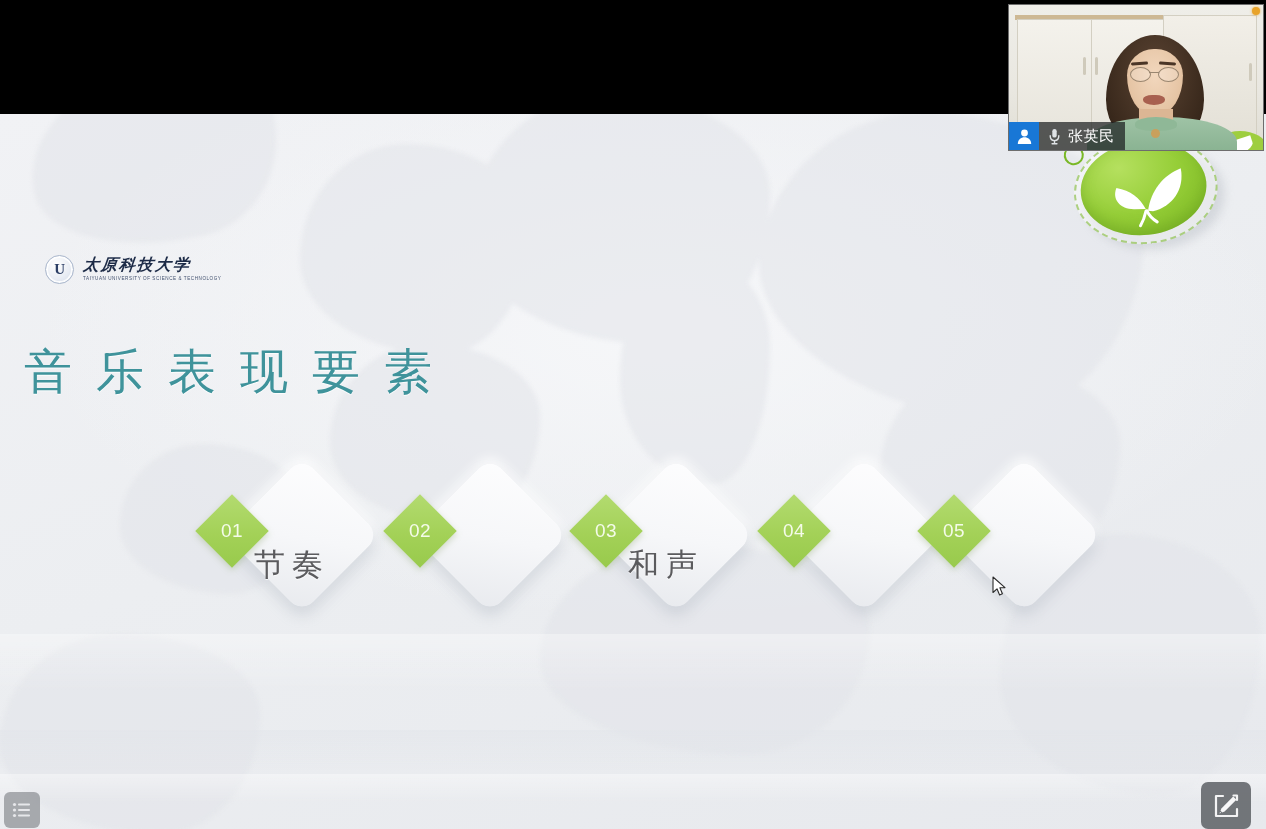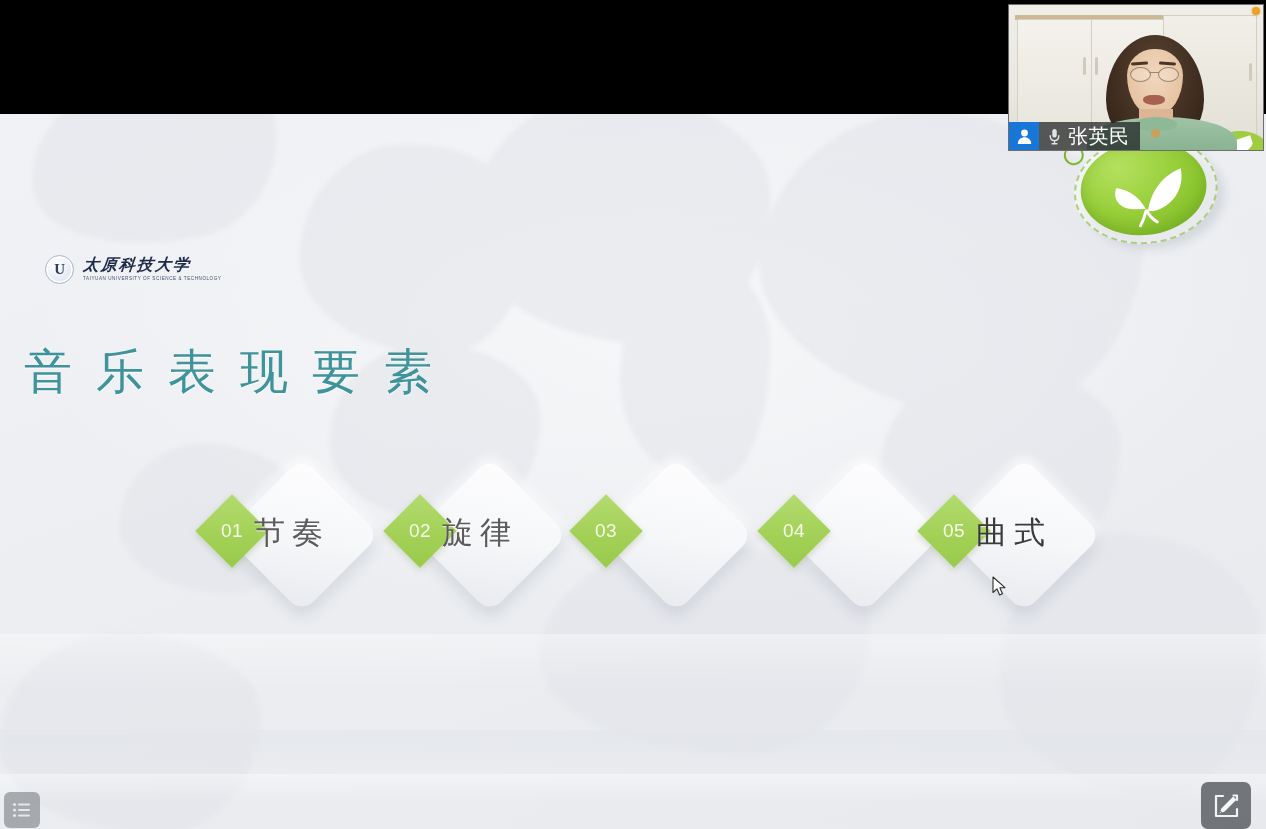--- a/index.html
+++ b/index.html
@@ -200,21 +200,21 @@
     align-items: center;
     justify-content: center;
     font-family: "Liberation Sans", sans-serif;
     font-size: 19px;
     color: #f4fbe9;
     letter-spacing: .5px;
   }
   .step .label {
     position: absolute;
     left: 48px;
-    top: 48px;
+    top: 80px;
     width: 120px;
     text-align: left;
     font-family: Liberation Sans, sans-serif;
     font-size: 31px;
     color: #4a4a4c;
     letter-spacing: 7px;
     white-space: nowrap;
     text-shadow: 0 1px 1px rgba(255,255,255,.8);
   }
   .step-0 .label, .step-1 .label, .step-2 .label { color: #5b5b5e; }
@@ -471,21 +471,21 @@
   .pip-mic {
     width: 22px;
     display: flex;
     align-items: center;
     justify-content: center;
     flex: none;
     margin-left: 4px;
   }
   .pip-name {
     color: #ffffff;
-    font-size: 20px;
+    font-size: 15px;
     font-family: "DejaVu Sans", sans-serif;
     letter-spacing: .5px;
     margin-left: 3px;
     white-space: nowrap;
   }
 </style>
 </head>
 <body>
 
 <div id="app">
@@ -529,43 +529,42 @@
           <div class="badge-num">01</div>
         </div>
         <div class="label">节奏</div>
       </div>
 
       <div class="step step-1">
         <div class="card"></div>
         <div class="badge">
           <div class="badge-num">02</div>
         </div>
-        <div class="label">旋律</div>
       </div>
 
       <div class="step step-2">
         <div class="card"></div>
         <div class="badge">
           <div class="badge-num">03</div>
         </div>
+        <div class="label">和声</div>
       </div>
 
       <div class="step step-3">
         <div class="card"></div>
         <div class="badge">
           <div class="badge-num">04</div>
         </div>
       </div>
 
       <div class="step step-4">
         <div class="card"></div>
         <div class="badge">
           <div class="badge-num">05</div>
         </div>
-        <div class="label">曲式</div>
       </div>
 
     </div>
   </div>
 
   <div class="leaf-sticker">
     <div class="disc-shadow"></div>
     <div class="disc-ring"></div>
     <div class="disc"></div>
     <svg class="leaf-svg" viewBox="0 0 126 94">

